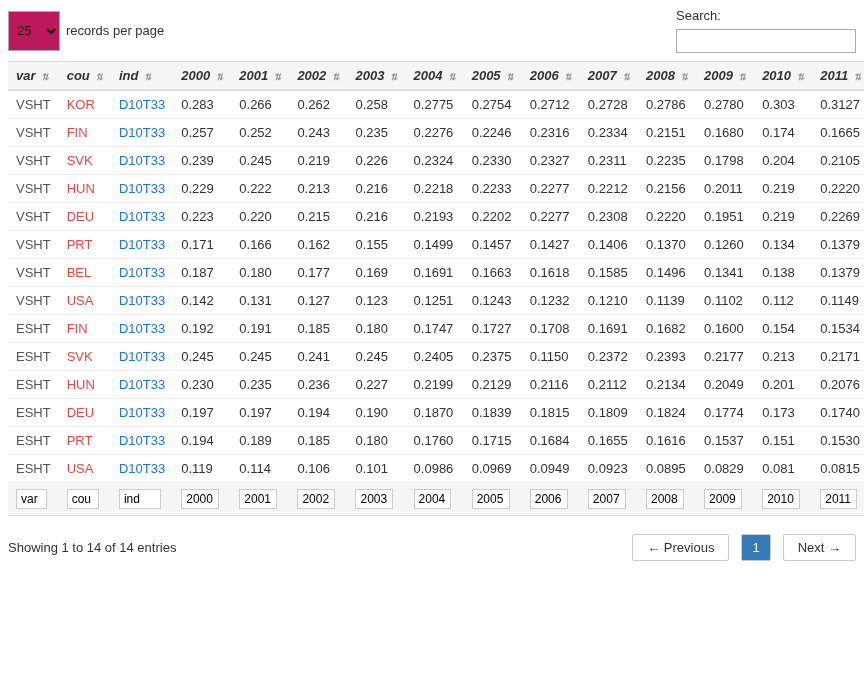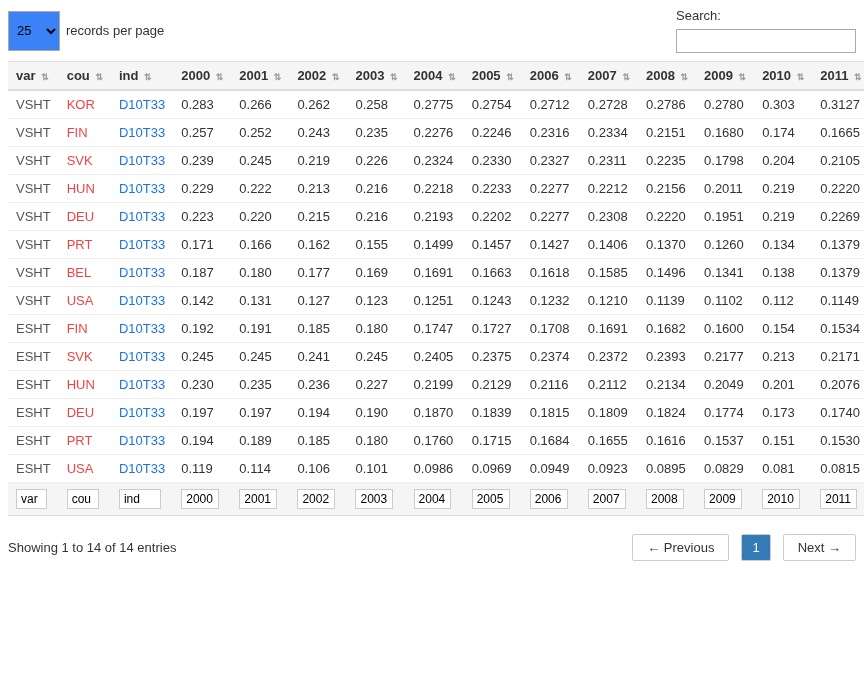--- a/index.html
+++ b/index.html
@@ -22,21 +22,21 @@
       gap: 6px;
     }
     .right-controls {
       display: flex;
       align-items: flex-start;
       gap: 6px;
       flex-direction: column;
     }
     .records-select {
       border: 1px solid #aaa;
-      background: #3b82f6;
+      background: #be185d;
       padding: 2px 4px;
       font-size: 13px;
       height: 40px;
     }
     .records-label {
       font-size: 13px;
       color: #333;
     }
     .search-label {
       font-size: 13px;
@@ -58,20 +58,21 @@
       background: #f5f5f5;
       border-bottom: 2px solid #ddd;
       border-top: 1px solid #ddd;
       padding: 6px 8px;
       text-align: left;
       white-space: nowrap;
       cursor: pointer;
       user-select: none;
       color: #333;
       font-weight: bold;
+      font-style: italic;
     }
     th .sort-arrows {
       font-size: 9px;
       color: #999;
       margin-left: 2px;
     }
     td {
       padding: 6px 8px;
       border-bottom: 1px solid #eee;
       white-space: nowrap;
@@ -319,21 +320,21 @@
       <tr>
         <td class="col-var">ESHT</td>
         <td class="col-cou">SVK</td>
         <td class="col-ind">D10T33</td>
         <td>0.245</td>
         <td>0.245</td>
         <td>0.241</td>
         <td>0.245</td>
         <td>0.2405</td>
         <td>0.2375</td>
-        <td>0.2374</td>
+        <td>0.1150</td>
         <td>0.2372</td>
         <td>0.2393</td>
         <td>0.2177</td>
         <td>0.213</td>
         <td>0.2171</td>
       </tr>
       <tr>
         <td class="col-var">ESHT</td>
         <td class="col-cou">HUN</td>
         <td class="col-ind">D10T33</td>

